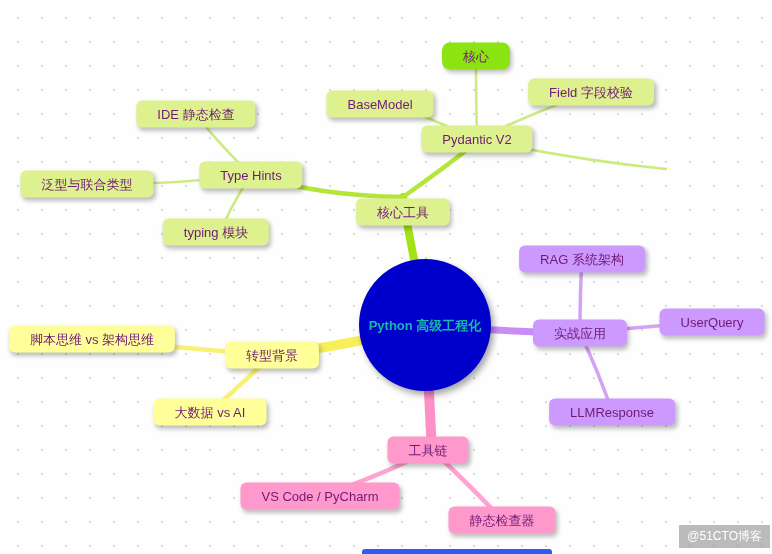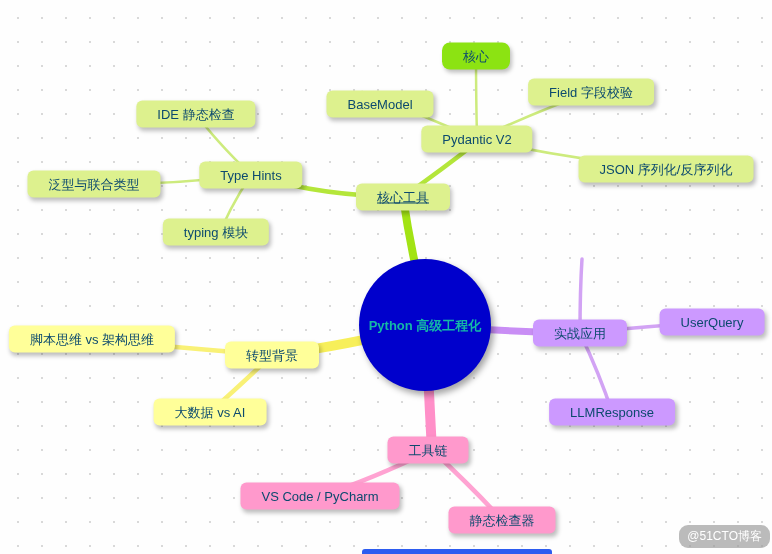--- a/index.html
+++ b/index.html
@@ -13,21 +13,21 @@
     background-size:24px 24px;
     background-position:6px 6px;
   }
   svg.edges{position:absolute;left:0;top:0;width:772px;height:554px;}
   .node{
     position:absolute;
     transform:translate(-50%,-50%);
     padding:5px 21px;
     border-radius:6px;
     font-size:13px;
-    color:#0c4a6e;
+    color:#701a75;
     white-space:nowrap;
     box-shadow:2px 3px 4px rgba(0,0,0,0.25);
     cursor:pointer;
     line-height:17px;
   }
   .palegreen{background:#ddf18e;}
   .brightgreen{background:#8ce312;border-radius:8px;}
   .purple{background:#cc99ff;}
   .yellow{background:#ffff99;}
   .pink{background:#ff99cc;}
@@ -43,21 +43,21 @@
     padding:0;
     box-shadow:3px 4px 6px rgba(0,0,0,0.35);
   }
   .watermark{
     position:absolute;
     right:2px;bottom:6px;
     background:rgba(150,150,150,0.65);
     color:#ffffff;
     font-size:12px;
     padding:3px 8px;
-    border-radius:9px;
+    border-radius:0;
   }
   .bottom-bar{
     position:absolute;
     left:362px;bottom:0;
     width:190px;height:5px;
     background:#2d5cf0;
     border-radius:3px 3px 0 0;
   }
 </style>
 </head>
@@ -89,27 +89,27 @@
 
     <path d="M428,370 Q430,415 432,450" stroke="#ff8fc8" stroke-width="10" fill="none" stroke-linecap="round"></path>
     <path d="M432,450 Q370,480 320,496" stroke="#ffa3d2" stroke-width="4.5" fill="none" stroke-linecap="round"></path>
     <path d="M432,450 Q475,490 502,520" stroke="#ffa3d2" stroke-width="4.5" fill="none" stroke-linecap="round"></path>
   </svg>
 
   <div class="node brightgreen" style="left:476px;top:56px;">核心</div>
   <div class="node palegreen" style="left:380px;top:92px;margin-top:12px;">BaseModel</div>
   <div class="node palegreen" style="left:591px;top:92px;">Field 字段校验</div>
   <div class="node palegreen" style="left:477px;top:139px;">Pydantic V2</div>
-  <div class="node palegreen" style="left:666px;top:169px;">JSON 序列化/反序列化</div>
   <div class="node palegreen" style="left:196px;top:114px;">IDE 静态检查</div>
   <div class="node palegreen" style="left:251px;top:175px;">Type Hints</div>
-  <div class="node palegreen" style="left:94px;top:184px;">泛型与联合类型</div>
+  <div class="node palegreen" style="left:87px;top:184px;">泛型与联合类型</div>
   <div class="node palegreen" style="left:216px;top:232px;">typing 模块</div>
-  <div class="node palegreen" style="left:403px;top:197px;text-decoration:underline;">核心工具</div>
+  <div class="node palegreen" style="left:403px;top:212px;">核心工具</div>
 
+  <div class="node purple" style="left:582px;top:259px;">RAG 系统架构</div>
   <div class="node purple" style="left:712px;top:322px;">UserQuery</div>
   <div class="node purple" style="left:580px;top:333px;">实战应用</div>
   <div class="node purple" style="left:612px;top:412px;">LLMResponse</div>
 
   <div class="node yellow" style="left:92px;top:339px;">脚本思维 vs 架构思维</div>
   <div class="node yellow" style="left:272px;top:355px;">转型背景</div>
   <div class="node yellow" style="left:210px;top:412px;">大数据 vs AI</div>
 
   <div class="node pink" style="left:428px;top:450px;">工具链</div>
   <div class="node pink" style="left:320px;top:496px;">VS Code / PyCharm</div>

